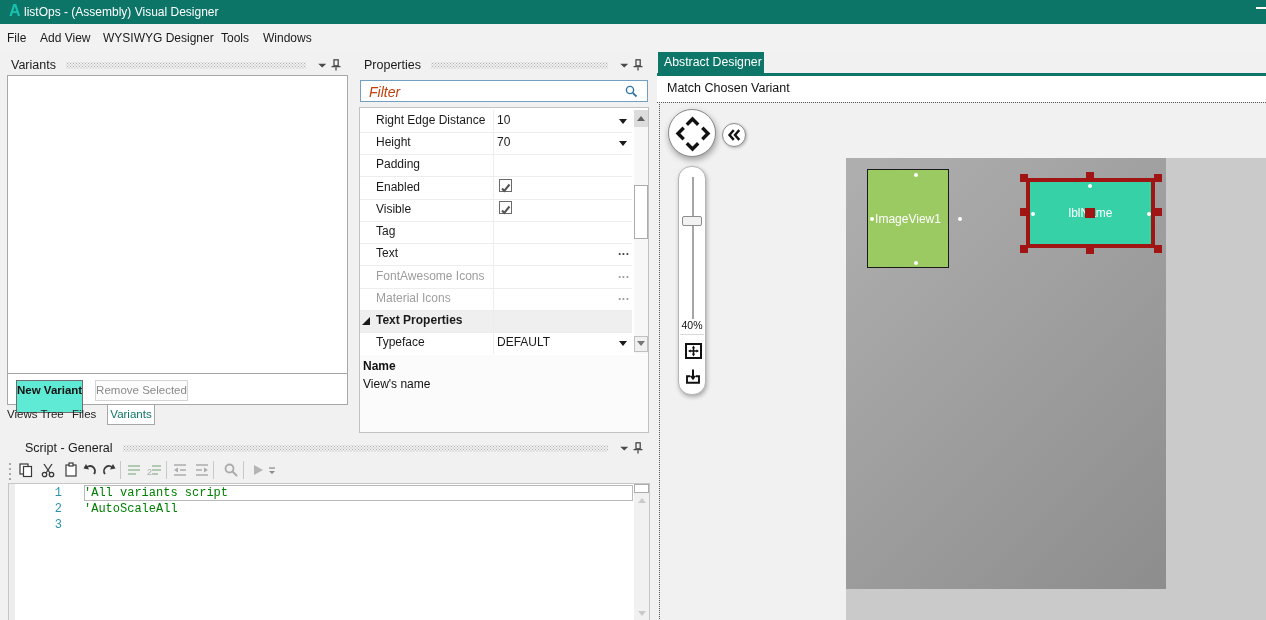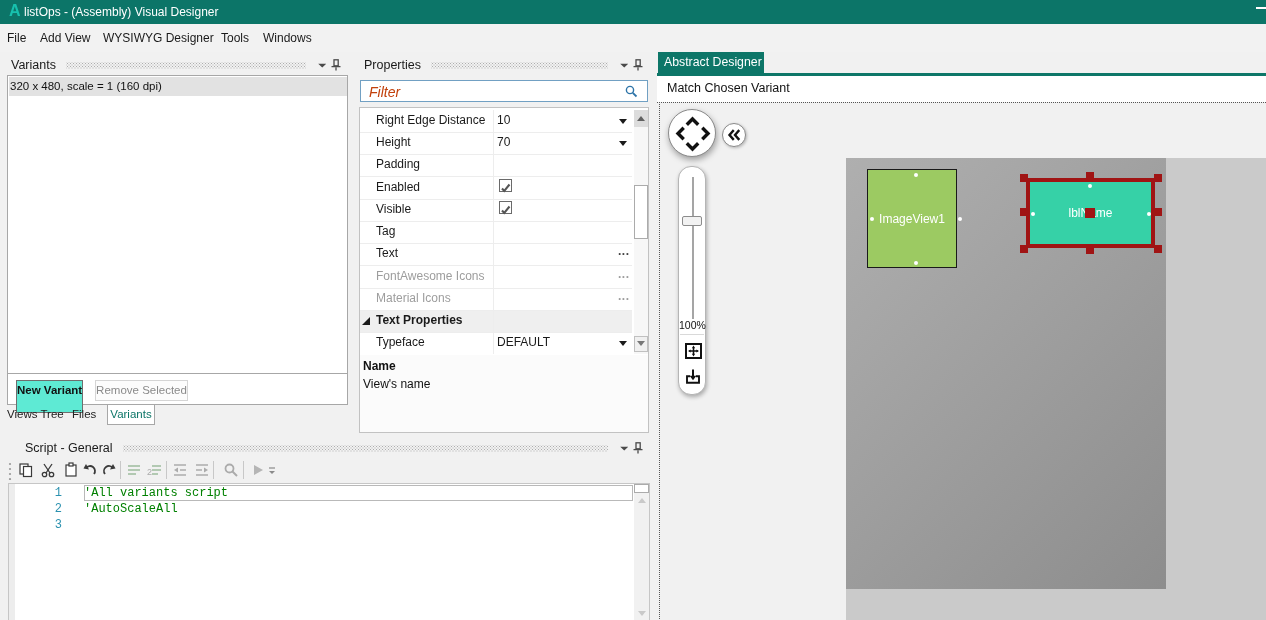--- a/index.html
+++ b/index.html
@@ -55,21 +55,21 @@
 #edscroll { left:625px; top:0px; width:15px; height:136px; background:#F1F1F1; }
 
 #destab { left:658px; top:52px; width:106px; height:21px; background:#0D7668; color:#FFF; font-size:12.3px; text-align:left; padding-left:6px; line-height:21px; white-space:nowrap; }
 #desline { left:657px; top:73px; width:609px; height:3px; background:#0D7668; }
 #matchbar { left:657px; top:76px; width:609px; height:26px; background:#FFFFFF; font-size:12.5px; line-height:25px; padding-left:10px; color:#111; }
 #canvas { left:657px; top:102px; width:609px; height:518px; background:#F1F1F1; }
 #dotH { left:657px; top:102px; width:609px; height:1px; background:repeating-linear-gradient(to right,#555 0 1px,transparent 1px 2px); }
 #dotV { left:659px; top:102px; width:1px; height:518px; background:repeating-linear-gradient(to bottom,#555 0 1px,transparent 1px 2px); }
 #grayarea { left:846px; top:158px; width:420px; height:462px; background:#CACACA; }
 #device { left:846px; top:158px; width:320px; height:431px; background:linear-gradient(135deg,#AFAFAF 0%,#8D8D8D 100%); }
-#greenview { left:867px; top:169px; width:90px; height:99px; background:#9CCA62; border:1px solid #1A1A1A; color:#FFF; font-size:12px; display:flex; align-items:center; justify-content:center; }
+#greenview { left:867px; top:169px; width:82px; height:99px; background:#9CCA62; border:1px solid #1A1A1A; color:#FFF; font-size:12px; display:flex; align-items:center; justify-content:center; }
 #tealview { left:1026px; top:178px; width:129px; height:70px; background:#36D1A7; border:4px solid #A01414; color:#FFF; font-size:12px; display:flex; align-items:center; justify-content:center; }
 .rh { position:absolute; width:8px; height:8px; background:#A01414; }
 .wdot { position:absolute; width:4px; height:4px; border-radius:50%; background:#FFF; }
 
 #navcircle { left:668px; top:109px; width:48px; height:48px; border-radius:50%; background:#FFF; border:1.5px solid #8A8A8A; box-shadow:1px 3px 6px rgba(0,0,0,0.35); }
 #collbtn { left:722px; top:123px; width:24px; height:24px; border-radius:50%; background:#FFF; border:1px solid #8A8A8A; box-shadow:1px 1px 3px rgba(0,0,0,0.25); }
 #sliderpill { left:678px; top:166px; width:28px; height:229px; background:#FFF; border:1px solid #B5B5B5; border-radius:13px; box-shadow:1px 2px 4px rgba(0,0,0,0.3); }
 #strack { left:13px; top:10px; width:2px; height:142px; background:#A5A5A5; }
 #sthumb { left:3px; top:49px; width:20px; height:10px; background:#F2F2F2; border:1px solid #8C8C8C; border-radius:2px; }
 #spct { left:0px; top:152px; width:26px; text-align:center; font-size:10.5px; color:#111; }
@@ -97,21 +97,20 @@
     </svg>
   <svg class="hpin" viewBox="0 0 10 12">
       <g stroke="#4A4A4A" stroke-width="1.3" fill="none">
         <rect x="3" y="0.8" width="4.2" height="6"></rect>
         <line x1="0.5" y1="7.6" x2="9.5" y2="7.6"></line>
         <line x1="5" y1="8.2" x2="5" y2="11.6"></line>
       </g>
     </svg>
 </div>
 <div id="varbox" class="abs">
-  <div id="varsel" class="abs">320 x 480, scale = 1 (160 dpi)</div>
   <div id="varline" class="abs"></div>
   <div id="btnnew" class="btn">New Variant</div>
   <div id="btnrem" class="btn">Remove Selected</div>
 </div>
 <span class="tab" style="left:7px">Views Tree</span>
 <span class="tab" style="left:72px">Files</span>
 <span class="tab" id="tabvariants">Variants</span>
 
 <div id="prophdr" class="abs phdr">
   <span class="ptxt" style="margin-left:8px">Properties</span>
@@ -348,21 +347,21 @@
 </div>
 <div id="collbtn" class="abs">
   <svg width="22" height="22" viewBox="0 0 22 22" fill="none" stroke="#111" stroke-width="2.4" stroke-linecap="square">
     <polyline points="10,7 6.5,11 10,15"></polyline>
     <polyline points="15.5,7 12,11 15.5,15"></polyline>
   </svg>
 </div>
 <div id="sliderpill" class="abs">
   <div id="strack" class="abs"></div>
   <div id="sthumb" class="abs"></div>
-  <div id="spct" class="abs">100%</div>
+  <div id="spct" class="abs">40%</div>
   <div class="abs" style="left:1px;top:167px;width:24px;height:1px;background:#D9D9D9"></div>
   <svg style="position:absolute;left:6px;top:176px" width="17" height="16" viewBox="0 0 17 16">
     <rect x="1" y="1" width="15" height="14" fill="none" stroke="#111" stroke-width="2"></rect>
     <g stroke="#111" stroke-width="1.5">
         <line x1="8.5" y1="4.2" x2="8.5" y2="11.8"></line>
         <line x1="4.2" y1="8" x2="12.8" y2="8"></line>
       </g>
     <g fill="#111">
         <polygon points="8.5,2.6 6.9,5.2 10.1,5.2"></polygon>
         <polygon points="8.5,13.4 6.9,10.8 10.1,10.8"></polygon>

